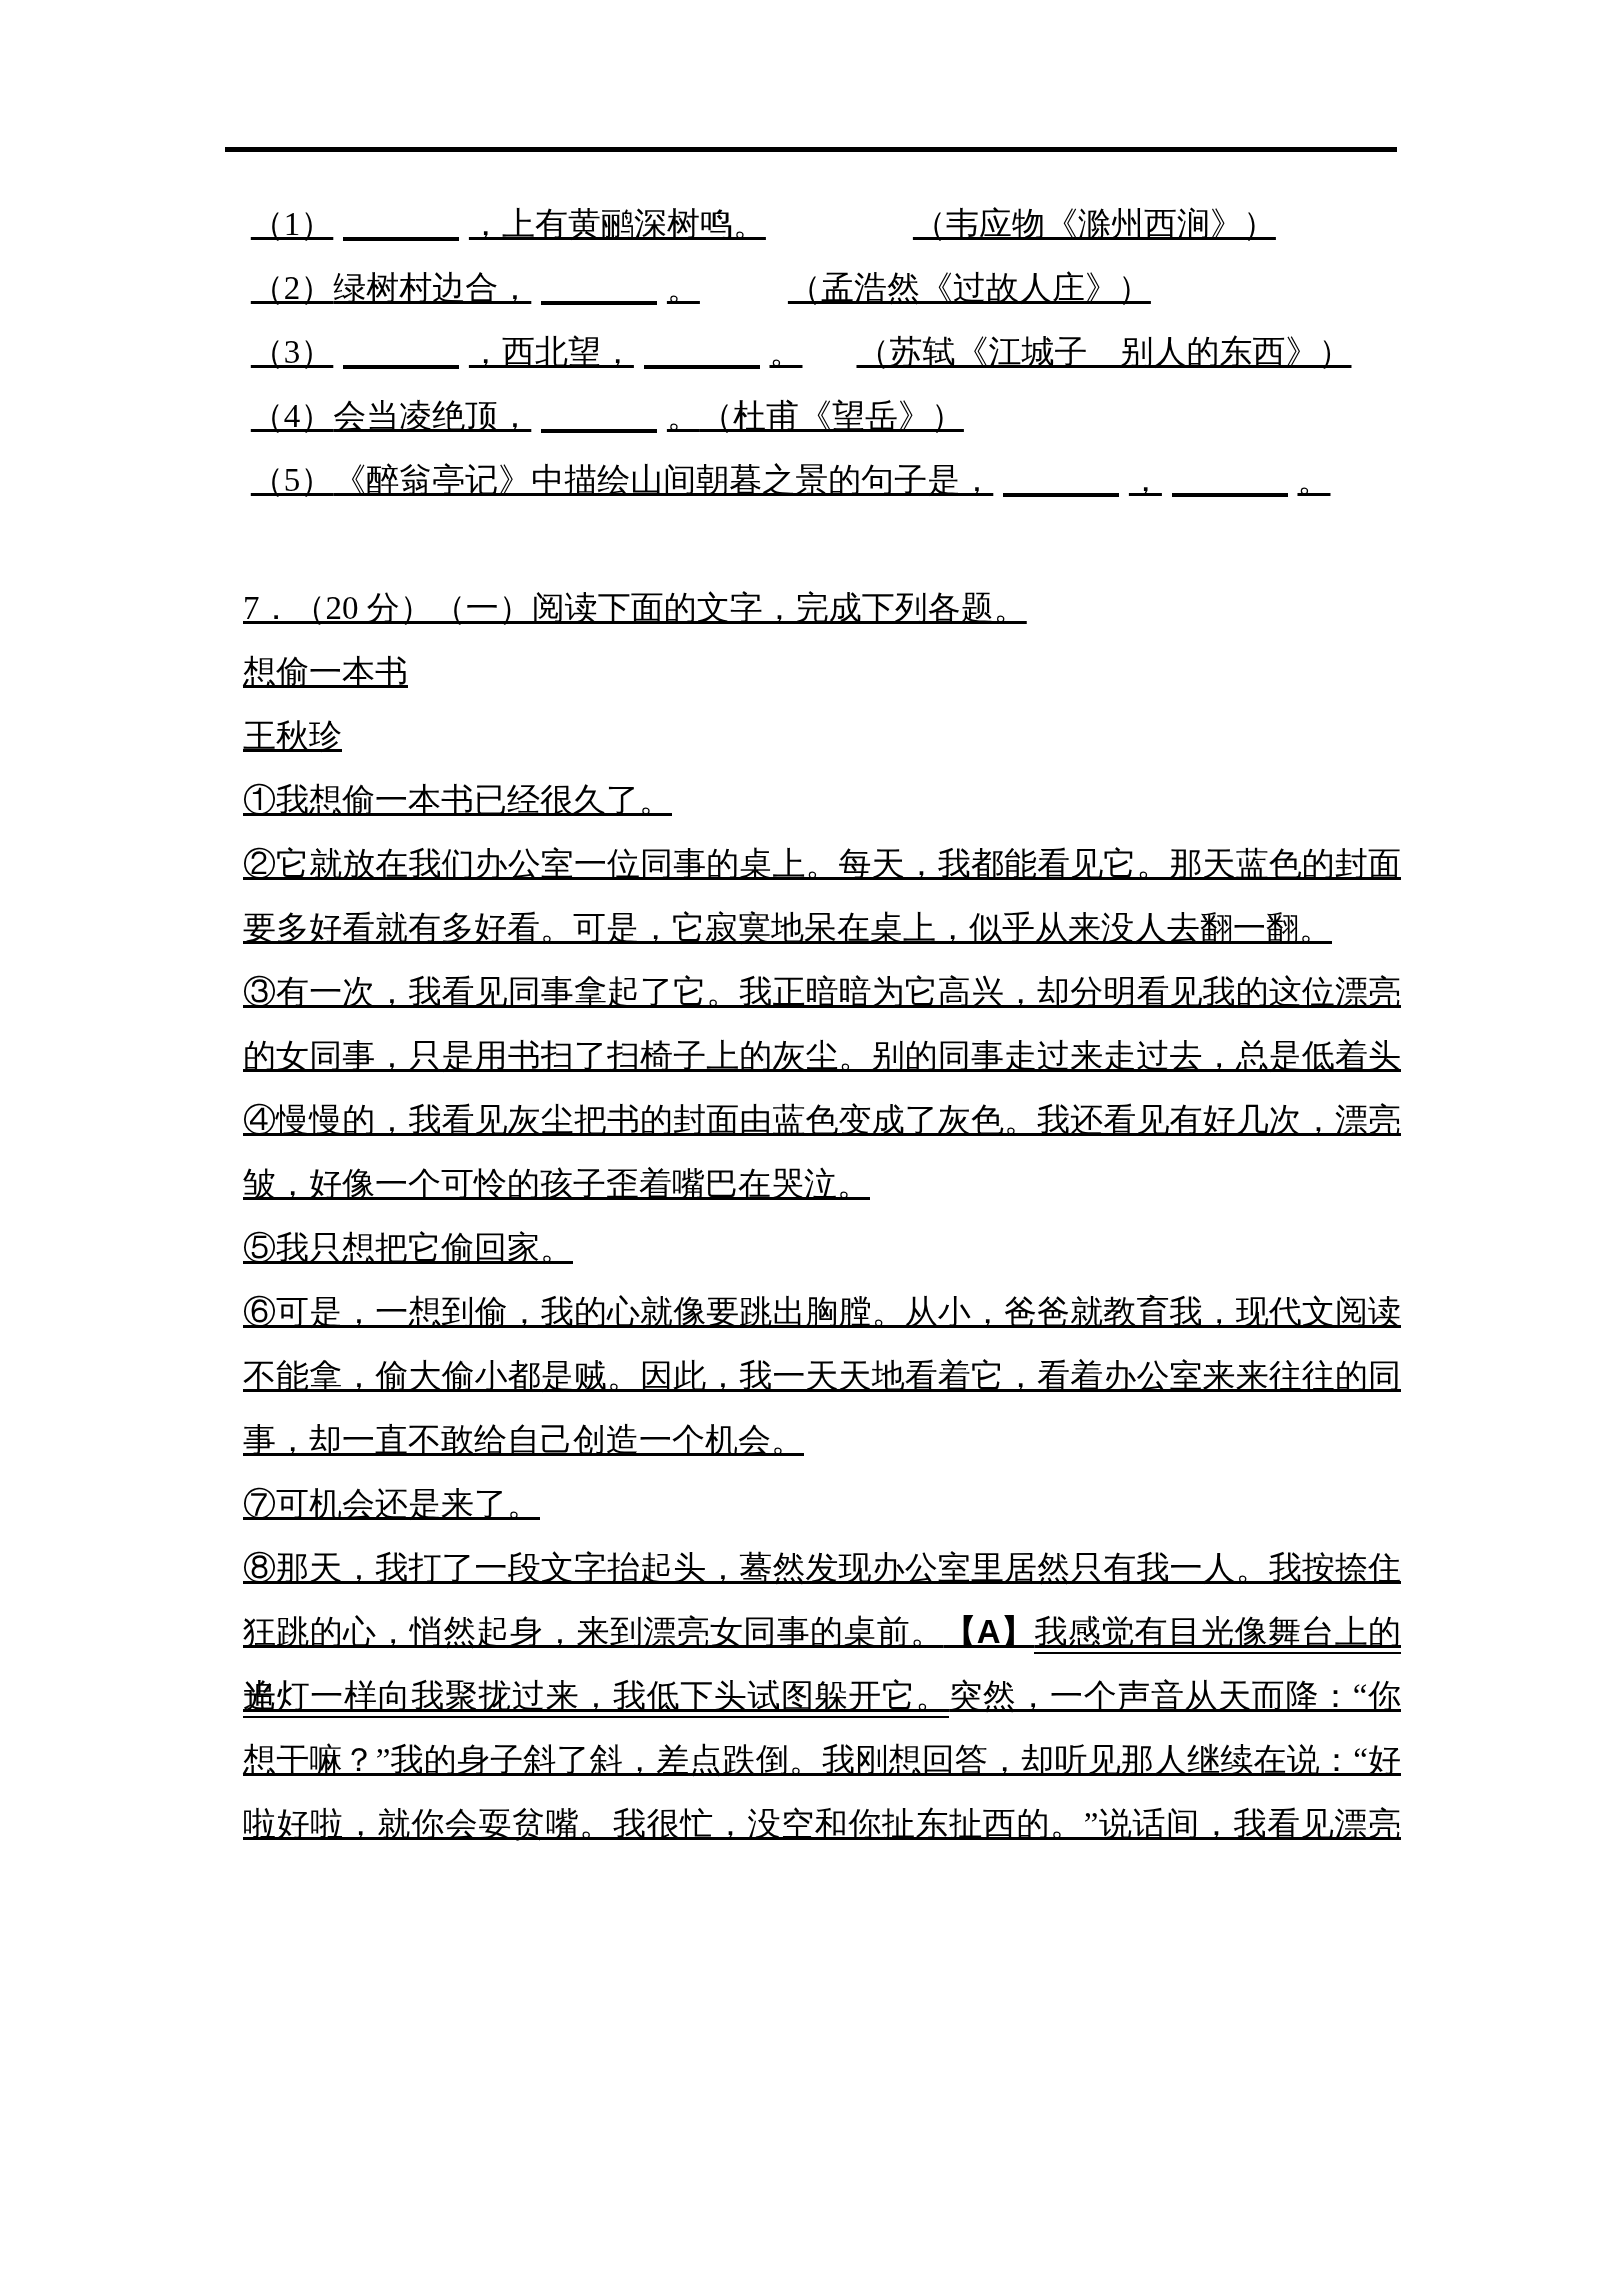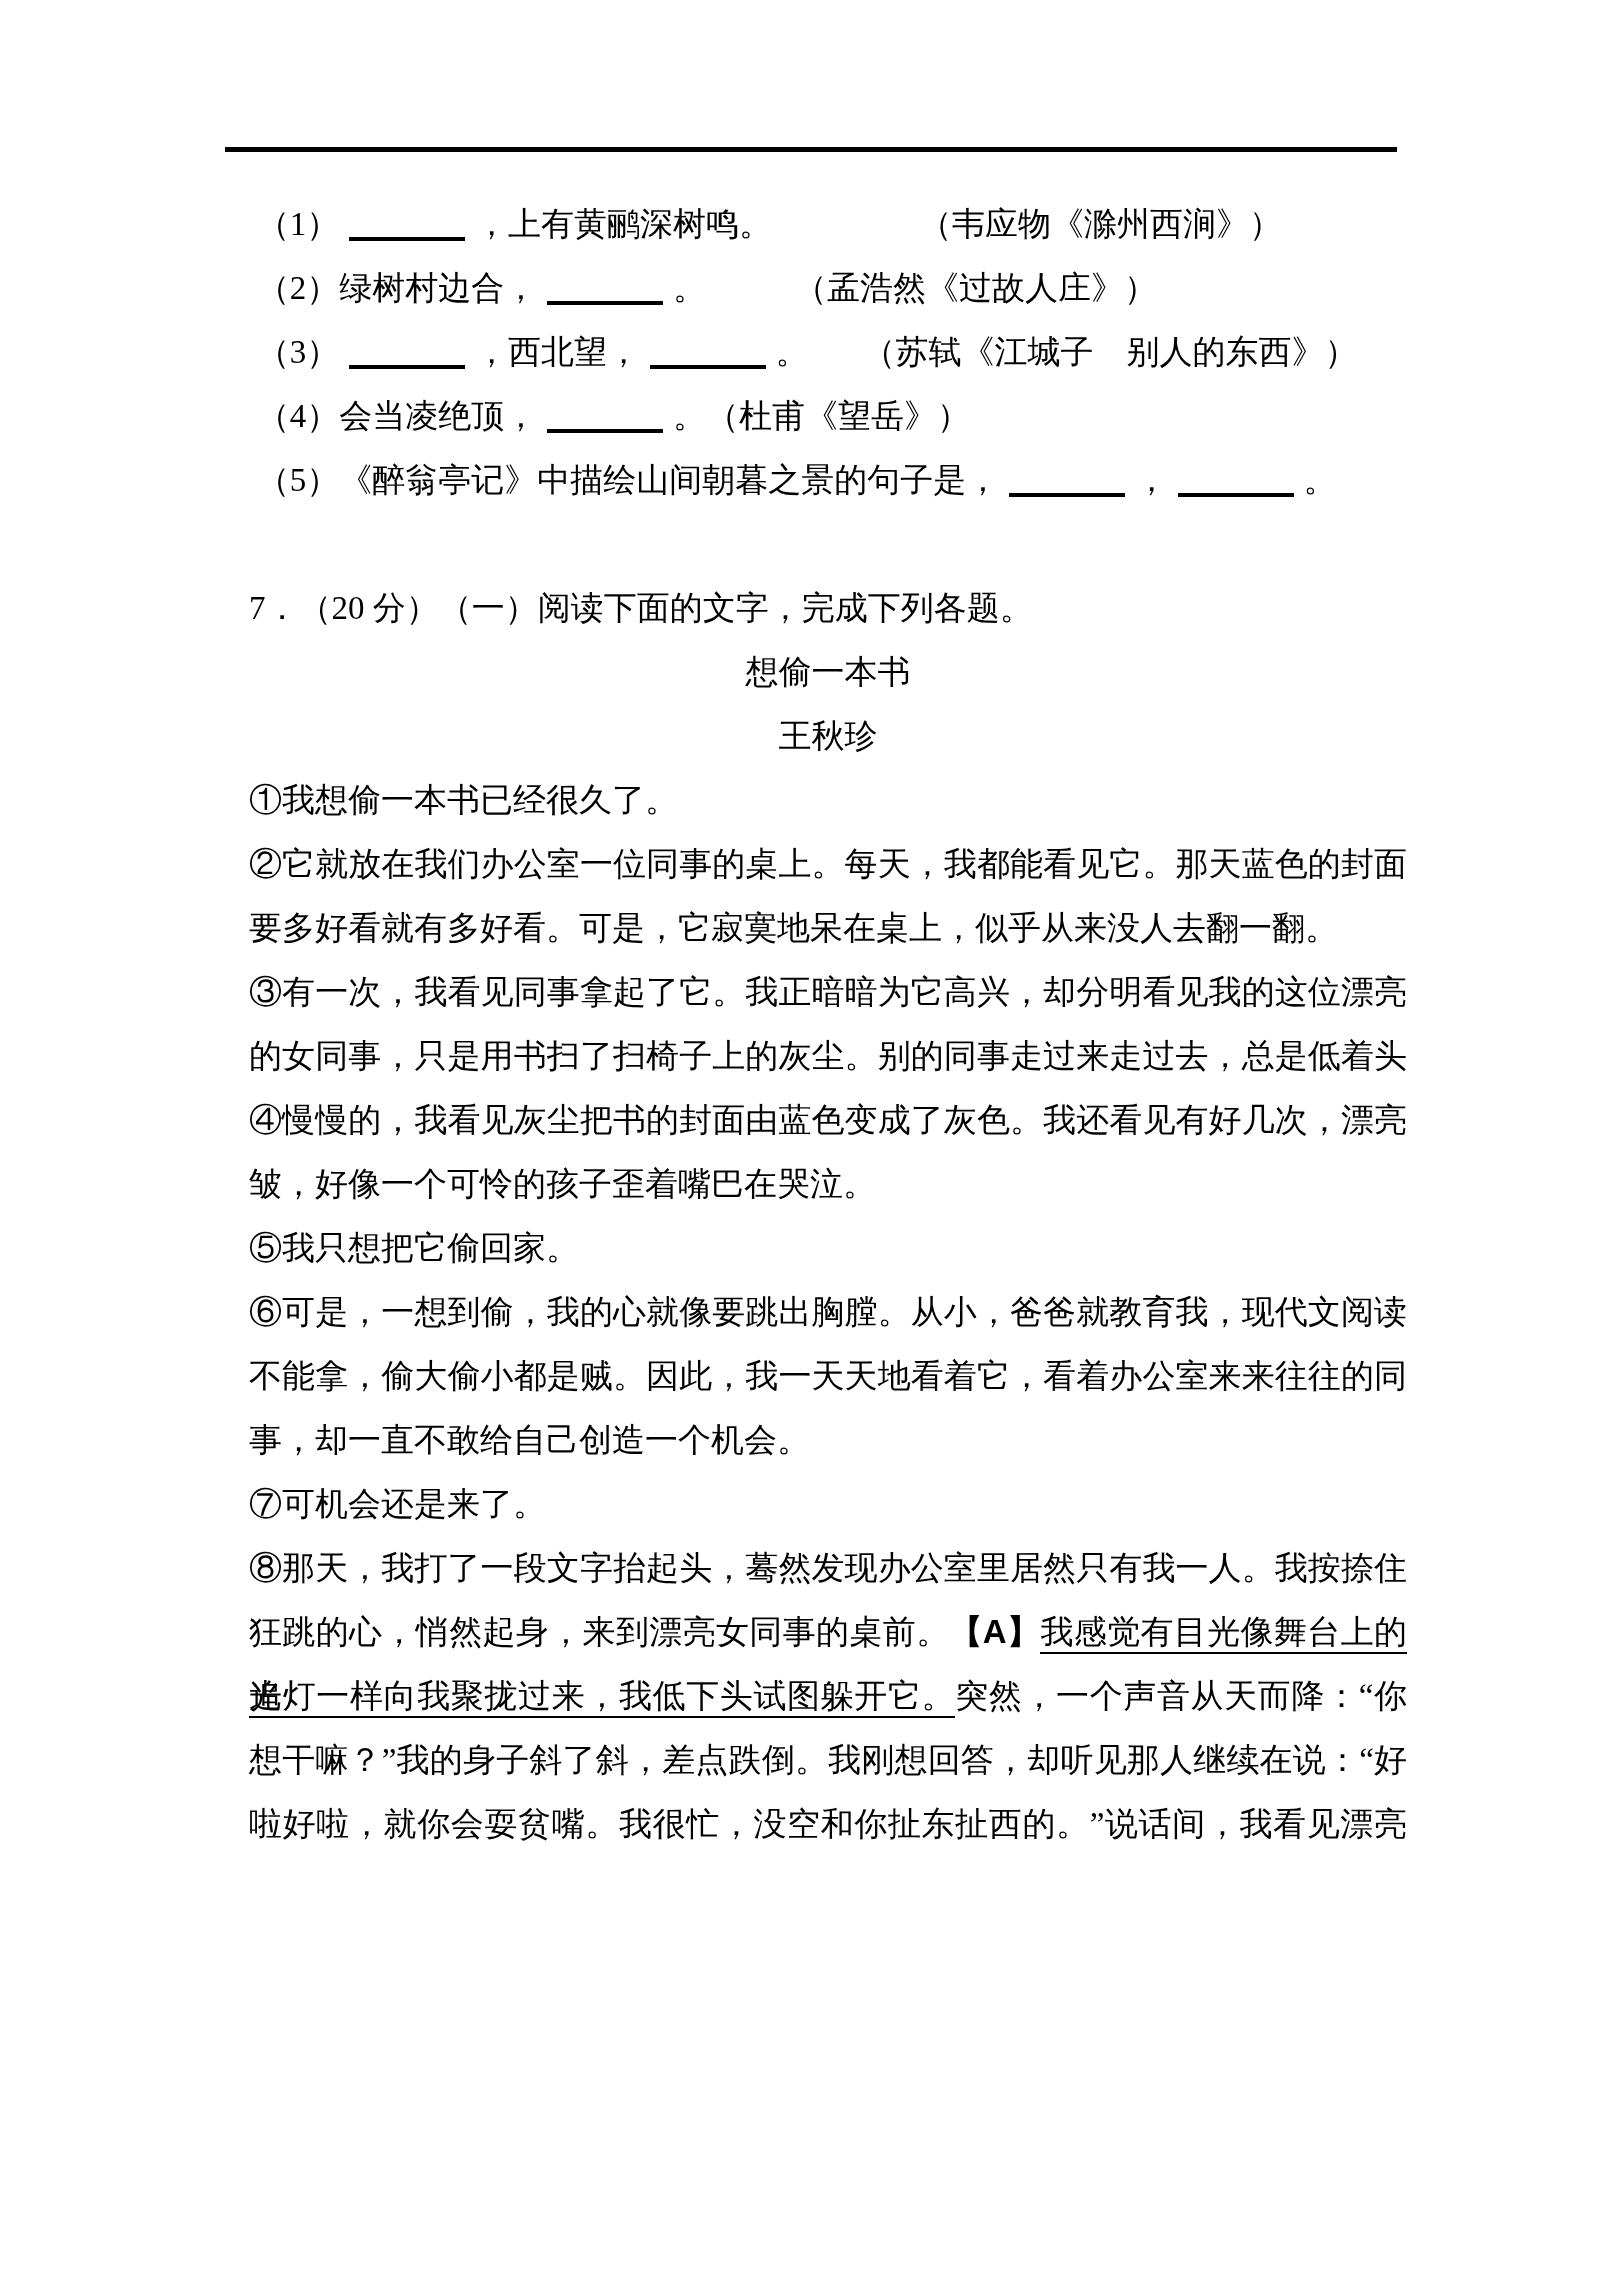--- a/index.html
+++ b/index.html
@@ -19,40 +19,41 @@
   .header-rule {
     position: absolute;
     left: 225px;
     top: 147px;
     width: 1172px;
     height: 4.9px;
     background: #000000;
   }
   .content {
     position: absolute;
-    left: 249px;
+    left: 243px;
     top: 192px;
     width: 1158px;
+    text-decoration: underline;
   }
   .line {
     height: 64px;
     line-height: 64px;
     font-size: 33px;
     white-space: nowrap;
   }
   .wrapline {
     white-space: normal;
   }
   .fill {
     white-space: normal;
     text-align: justify;
     text-align-last: justify;
     text-justify: inter-character;
   }
-  .center { text-align: center; white-space: normal; }
+  .center { text-align: left; white-space: normal; }
   .item { padding-left: 7.8px; }
   .hei {
     font-family: "Liberation Sans", "DejaVu Sans", sans-serif;
     font-weight: bold;
   }
   .blank {
     display: inline-block;
     width: 116px;
     height: 3.9px;
     background: #000000;

